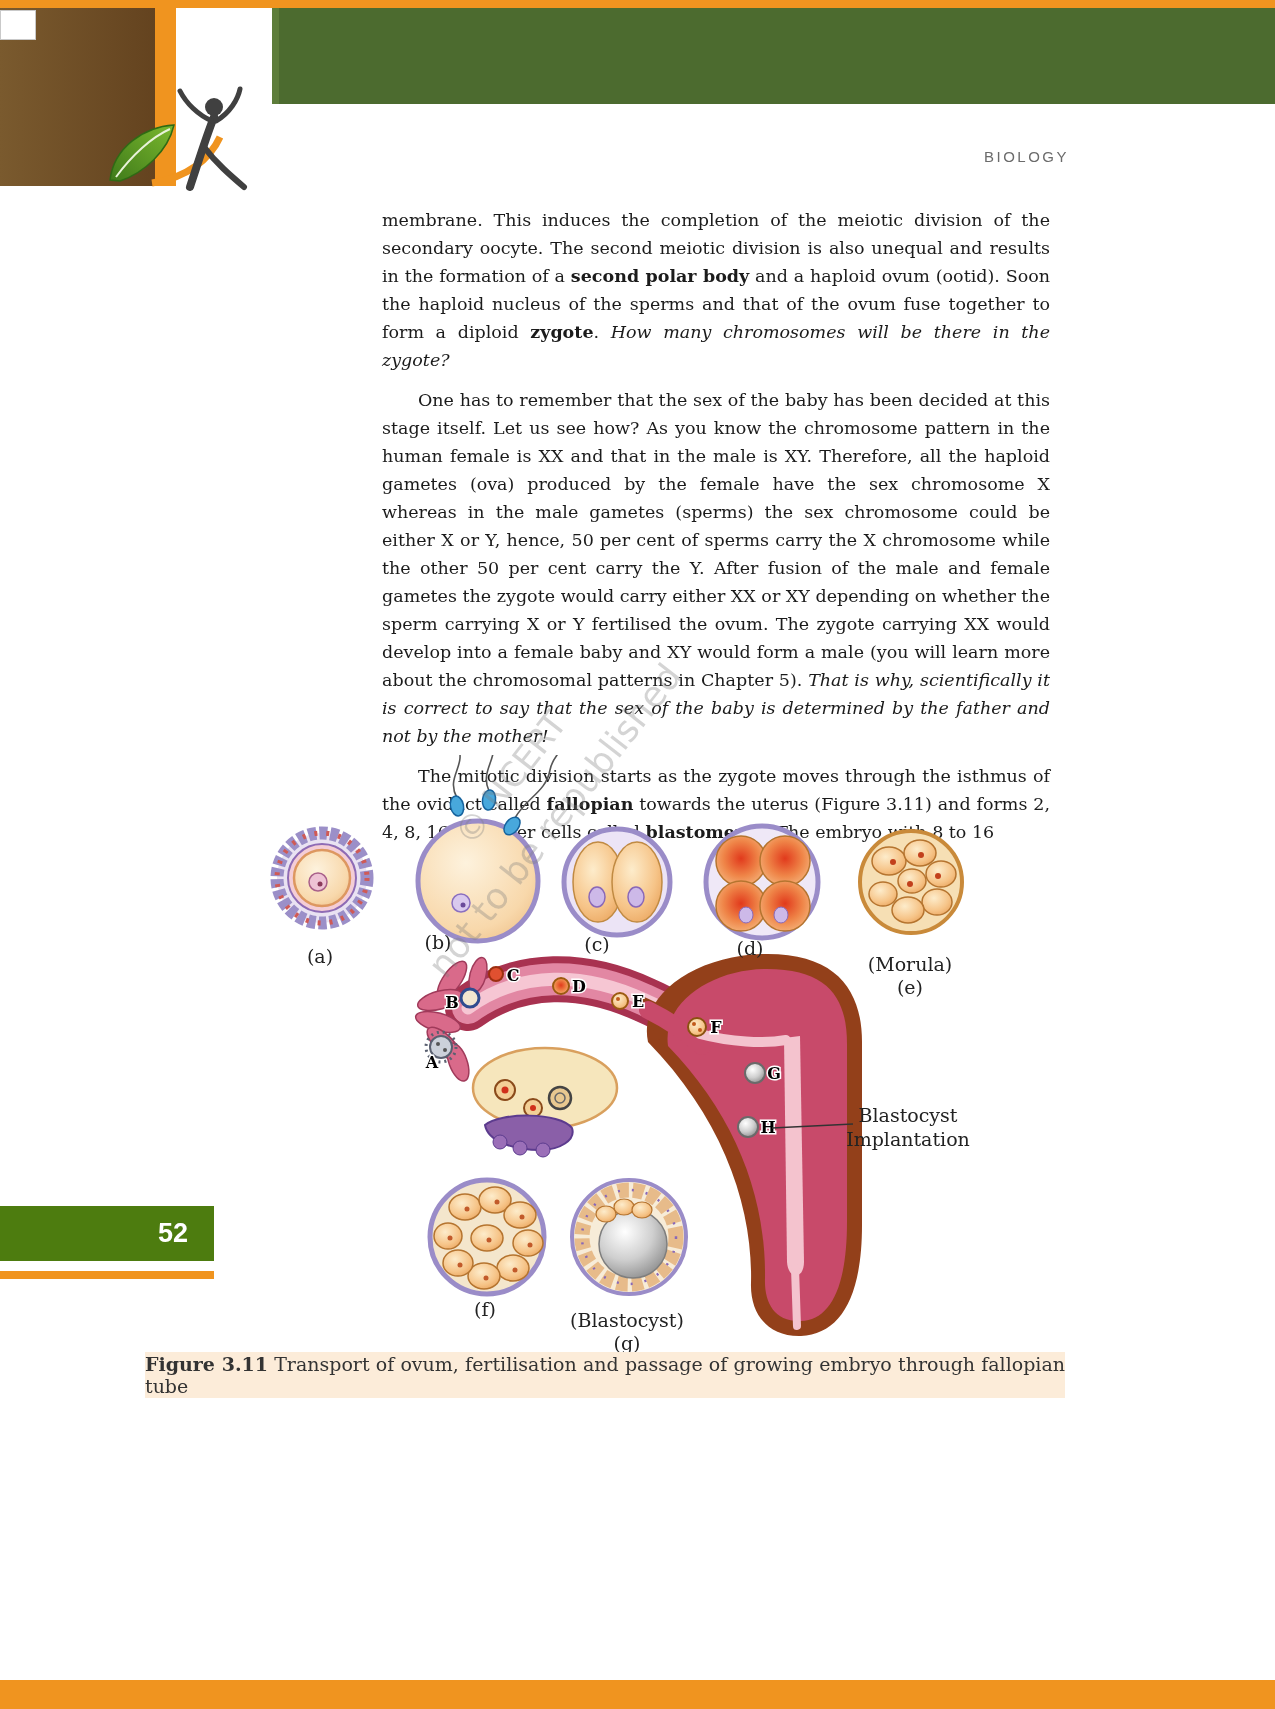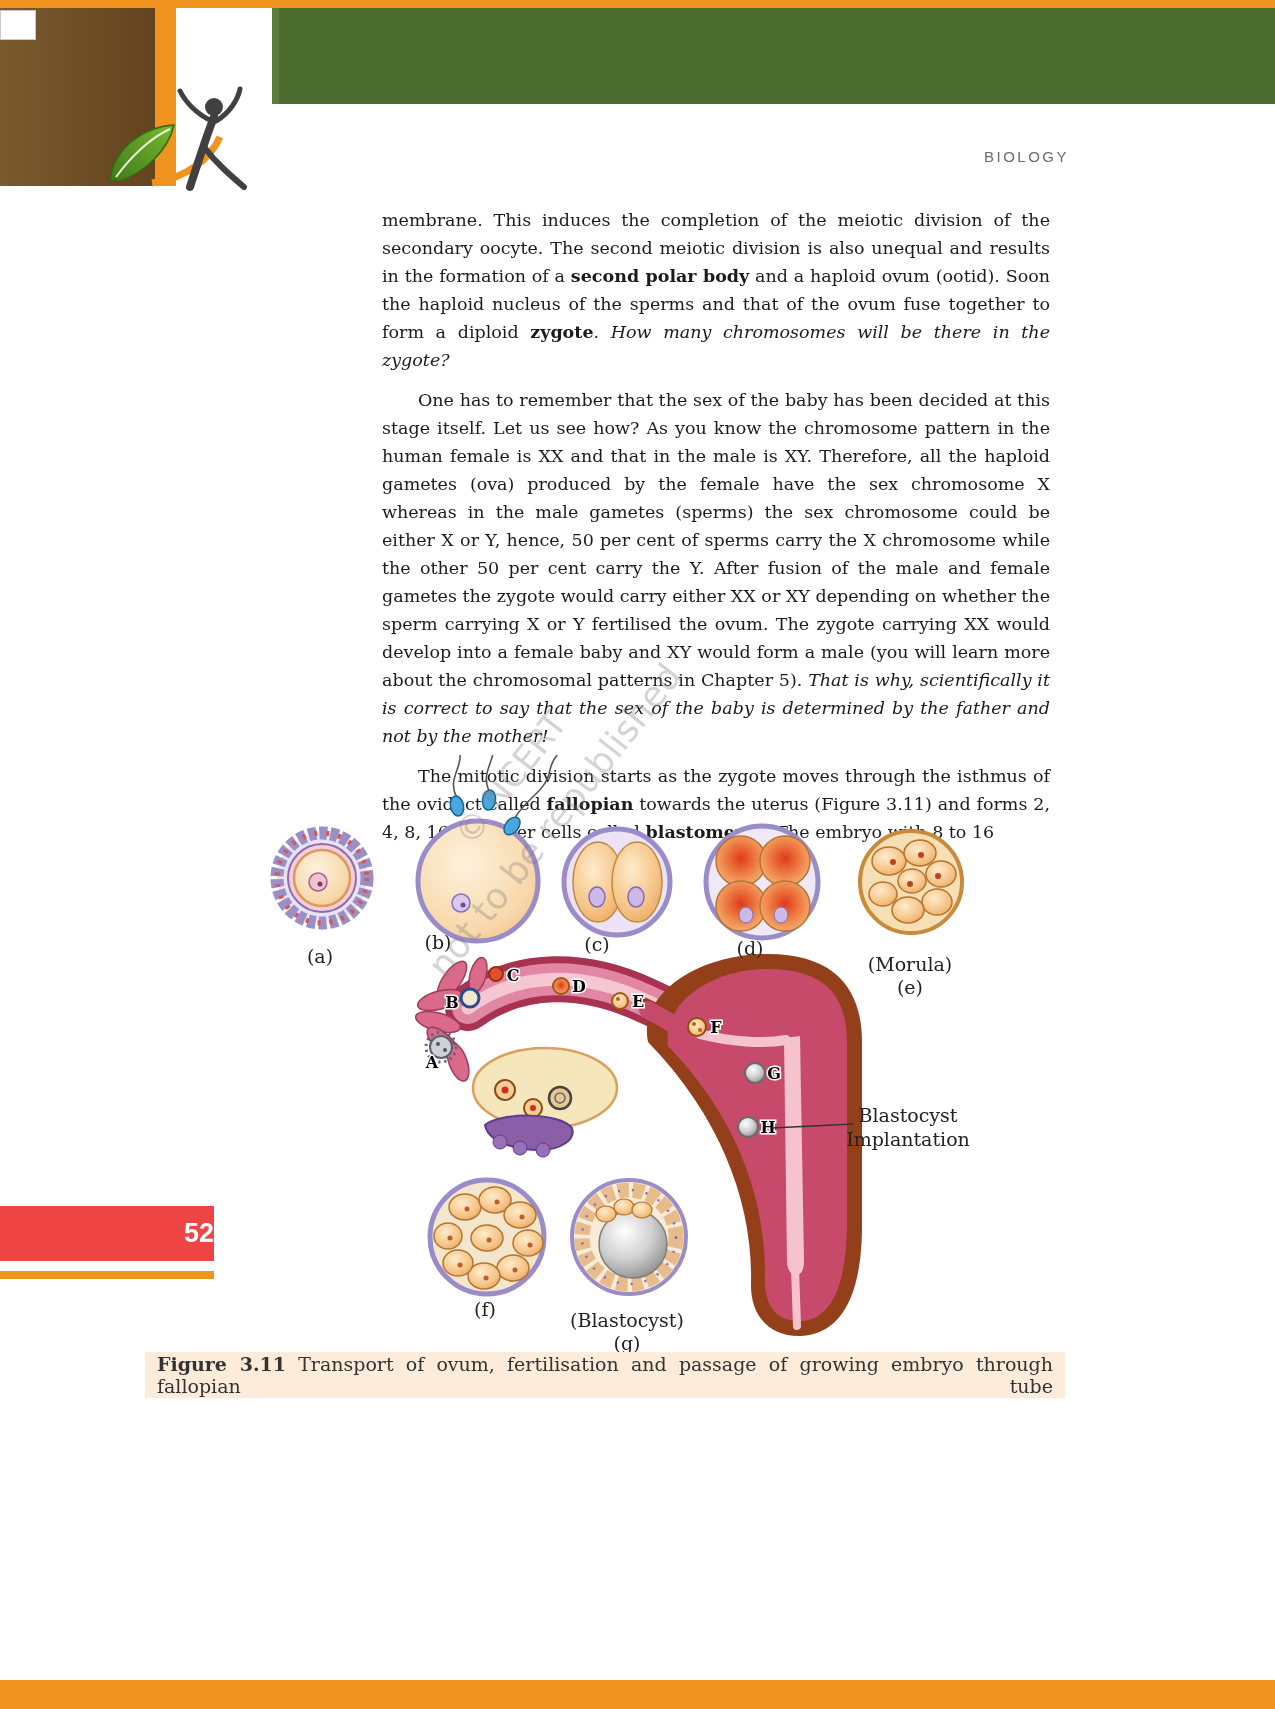--- a/index.html
+++ b/index.html
@@ -28,27 +28,27 @@
   .wm{position:absolute;font-family:"DejaVu Sans",sans-serif;color:rgba(125,125,125,.33);
        white-space:nowrap;pointer-events:none;z-index:6}
   .wm1{left:462px;top:820px;font-size:34px;transform-origin:0 50%;transform:rotate(-52deg)}
   .wm2{left:436px;top:952px;font-size:36px;transform-origin:0 50%;transform:rotate(-52deg)}
 
   .figure{position:absolute;left:250px;top:755px}
   .figlabels text{font-size:19px;fill:#222;text-anchor:middle;font-family:"DejaVu Serif",serif}
   .marker{font-size:16px;font-weight:bold;fill:#000;stroke:#fff;stroke-width:3px;
        paint-order:stroke;text-anchor:middle;font-family:"DejaVu Serif",serif}
 
-  .pagenum{position:absolute;left:0;top:1206px;width:214px;height:55px;background:#ef4444;color:#fff;
+  .pagenum{position:absolute;left:0;top:1206px;width:214px;height:55px;background:#4d7c0f;color:#fff;
        font-family:"Liberation Sans",sans-serif;font-weight:bold;font-size:27px;
-       display:flex;align-items:center;justify-content:flex-end;box-sizing:border-box}
+       display:flex;align-items:center;justify-content:flex-end;padding-right:26px;box-sizing:border-box}
   .pagenum-line{position:absolute;left:0;top:1271px;width:214px;height:8px;background:#f0941f}
 
   .caption-box{position:absolute;left:145px;top:1352px;width:920px;height:46px;background:#fcecd9;
-       display:flex;align-items:center;box-sizing:border-box;padding:0 12px;font-size:19px;color:#333}
+       display:flex;align-items:center;box-sizing:border-box;padding:0 0;font-size:19px;color:#333}
   .caption-inner{width:100%;text-align:justify;text-align-last:justify}
 
   .bottom-bar{position:absolute;left:0;top:1680px;width:1275px;height:29px;background:#f0941f}
 </style>
 </head>
 <body>
 
 <div class="page">
 
   <div class="top-orange"></div>

